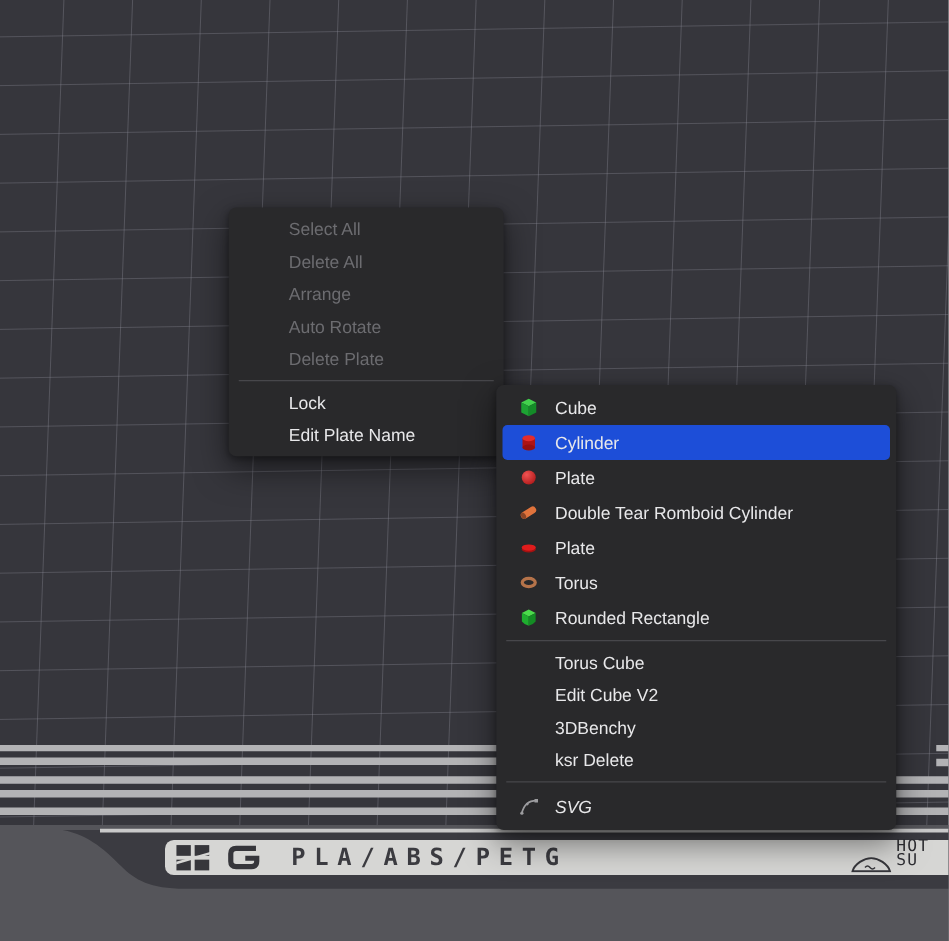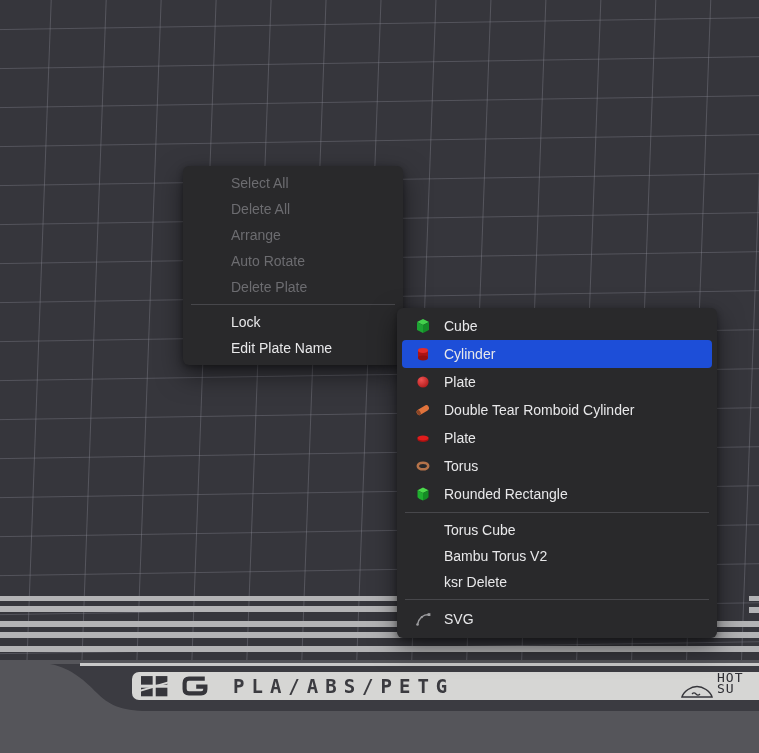--- a/index.html
+++ b/index.html
@@ -44,21 +44,21 @@
   .mi.icon-row.hl{background:#3a3a3e;}
   .mi.icon-row .ico{width:18px;height:18px;margin-right:18px;flex:0 0 auto;display:flex;align-items:center;justify-content:center;}
   .mi .lbl{flex:0 1 auto;}
   .chev{margin-left:auto;display:flex;align-items:center;}
 
   .smi{height:28px;display:flex;align-items:center;margin:0 5px;padding:0 8px 0 12px;
        border-radius:4px;white-space:nowrap;}
   .smi.hl{background:#1d4ed8;}
   .smi .ico{width:18px;height:18px;margin-right:12px;flex:0 0 auto;display:flex;align-items:center;justify-content:center;}
   .smi.no-icon{padding-left:42px;height:26px;}
-  .smi.svg-row{height:30px;}
+  .smi.svg-row{height:30px;font-style:italic;}
   .sep{height:1px;background:#47474b;margin:4px 8px;}
 </style>
 </head>
 <body>
 
 <div class="stage">
 
   <div class="plate-area">
     <div class="grid"></div>
     <div class="stripe" style="left:0;top:596px;width:450px;height:5px;"></div>
@@ -206,21 +206,24 @@
         </span>
       <span class="lbl">Rounded Rectangle</span>
     </div>
 
     <div class="sep"></div>
 
     <div class="smi no-icon">
       <span class="lbl">Torus Cube</span>
       </div>
     <div class="smi no-icon">
-      <span class="lbl">Bambu Torus V2</span>
+      <span class="lbl">Edit Cube V2</span>
+      </div>
+    <div class="smi no-icon">
+      <span class="lbl">3DBenchy</span>
       </div>
     <div class="smi no-icon">
       <span class="lbl">ksr Delete</span>
       </div>
 
     <div class="sep"></div>
 
     <div class="smi svg-row">
       <span class="ico">
         <svg width="18" height="18" viewBox="0 0 18 18">

